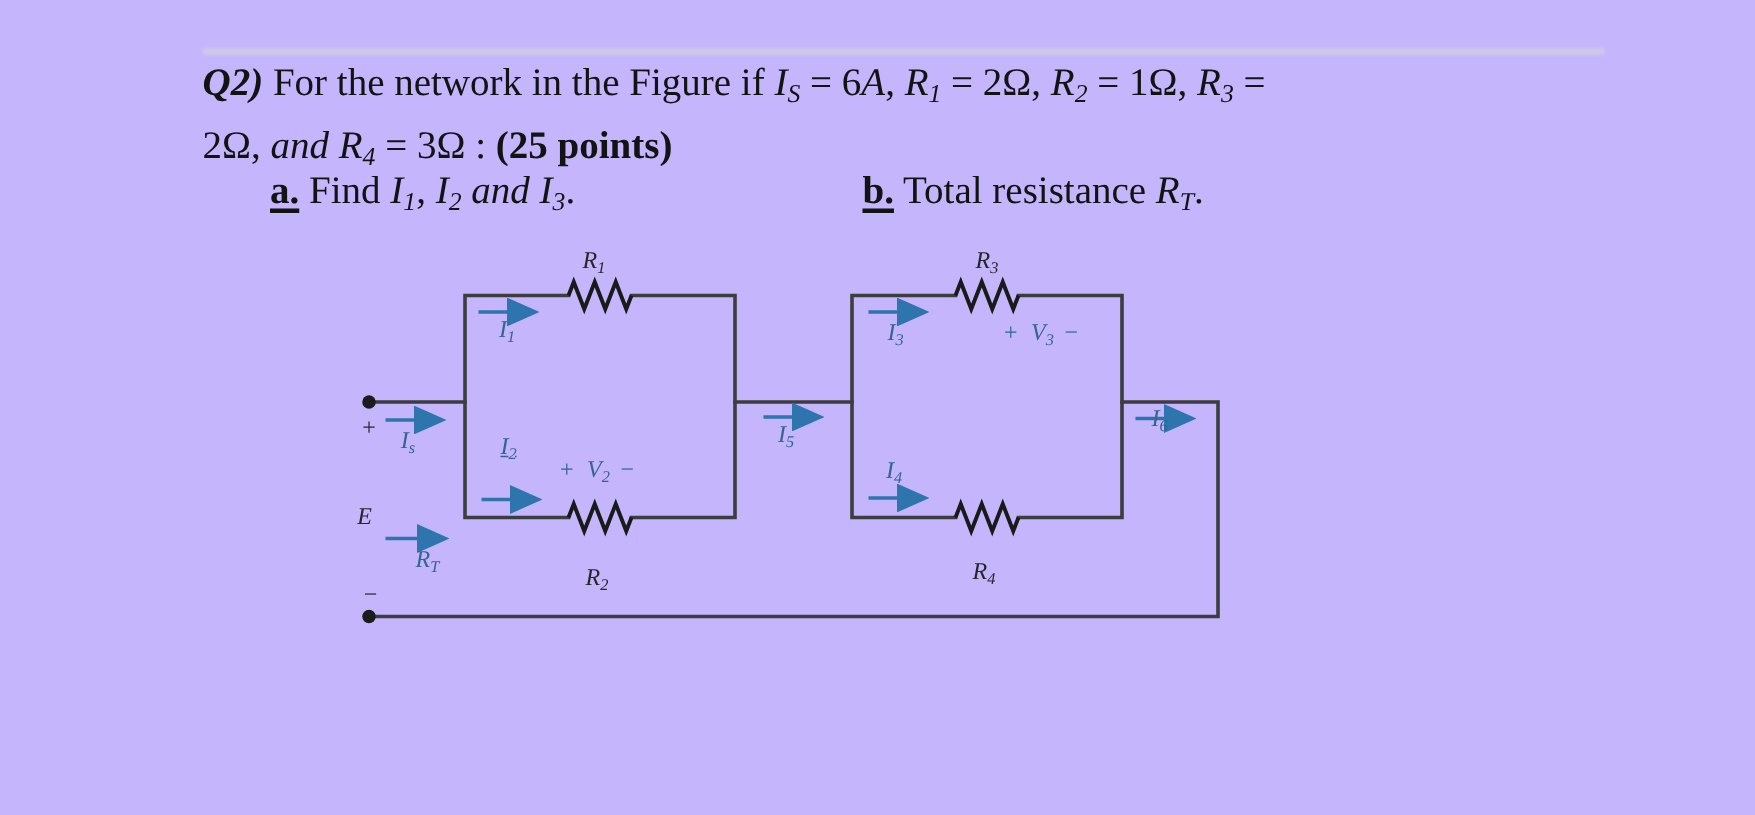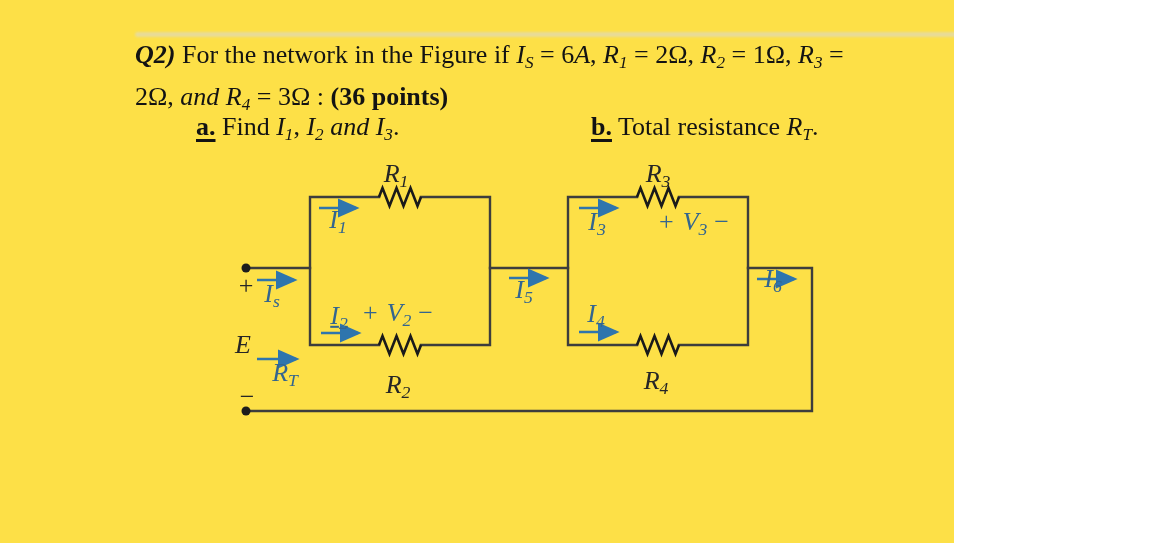--- a/index.html
+++ b/index.html
@@ -1,49 +1,49 @@
 <!DOCTYPE html>
 <html><head>
 <meta charset="utf-8">
 <style>
   html,body{margin:0;padding:0;background:#ffffff;}
-  #page{position:relative;width:954px;height:543px;background:#fde047;overflow:hidden;
+  #page{position:relative;width:1170px;height:543px;background:#c4b5fd;overflow:hidden;
         font-family:"Liberation Serif","DejaVu Serif",serif;}
   .streak{position:absolute;left:135px;top:32px;width:935px;height:5px;background:#d8d8d8;
           opacity:.55;filter:blur(1px);border-radius:3px;}
   .heading{position:absolute;left:135px;top:38px;font-size:26px;line-height:34px;color:#131313;white-space:nowrap;}
-  .partline{position:absolute;top:112px;font-size:26px;color:#131313;white-space:nowrap;margin-left:16px;}
+  .partline{position:absolute;top:112px;font-size:26px;color:#131313;white-space:nowrap;}
   
   .sg-r{font-style:normal;}
   .sg-b{font-weight:700;}
   .sg-i{font-style:italic;}
   .sg-bi{font-weight:700;font-style:italic;}
   .sg-bu{font-weight:700;text-decoration:underline;text-underline-offset:4px;text-decoration-thickness:2.5px;}
   .sg-sub{font-style:italic;font-size:66%;vertical-align:-0.28em;}
   
   #fig{position:absolute;left:0;top:0;width:1170px;height:543px;}
   
-  .clabel{position:absolute;transform:translate(-50%,-50%);font-size:26px;font-style:italic;
+  .clabel{position:absolute;transform:translate(-50%,-50%);font-size:16px;font-style:italic;
           white-space:nowrap;line-height:1;}
   .clabel sub{font-size:68%;font-style:italic;vertical-align:-0.32em;line-height:1;}
   .c-blue{color:#33658f;}
   .c-dark{color:#262626;}
   .vplus{margin-right:9px;font-style:normal;}
   .vminus{margin-left:7px;font-style:normal;}
 </style>
 </head>
 <body>
 
 <div id="page">
 
   <div class="streak"></div>
 
   <div class="heading">
     <div><span class="sg-bi">Q2)</span><span class="sg-r"> For the network in the Figure if </span><span class="sg-i">I</span><sub class="sg-sub">S</sub><span class="sg-r"> = 6</span><span class="sg-i">A</span><span class="sg-r">, </span><span class="sg-i">R</span><sub class="sg-sub">1</sub><span class="sg-r"> = 2Ω, </span><span class="sg-i">R</span><sub class="sg-sub">2</sub><span class="sg-r"> = 1Ω, </span><span class="sg-i">R</span><sub class="sg-sub">3</sub><span class="sg-r"> =</span></div>
-    <div><span class="sg-r">2Ω, </span><span class="sg-i">and </span><span class="sg-i">R</span><sub class="sg-sub">4</sub><span class="sg-r"> = 3Ω : </span><span class="sg-b">(36 points)</span></div>
+    <div><span class="sg-r">2Ω, </span><span class="sg-i">and </span><span class="sg-i">R</span><sub class="sg-sub">4</sub><span class="sg-r"> = 3Ω : </span><span class="sg-b">(25 points)</span></div>
   </div>
 
   <div class="partline" style="left:180px;"><span class="sg-bu">a.</span><span class="sg-r"> Find </span><span class="sg-i">I</span><sub class="sg-sub">1</sub><span class="sg-r">, </span><span class="sg-i">I</span><sub class="sg-sub">2</sub><span class="sg-i"> and </span><span class="sg-i">I</span><sub class="sg-sub">3</sub><span class="sg-r">.</span></div>
   <div class="partline" style="left:575px;text-align:right;"><span class="sg-bu">b.</span><span class="sg-r"> Total resistance </span><span class="sg-i">R</span><sub class="sg-sub">T</sub><span class="sg-r">.</span></div>
 
   <svg id="fig" viewBox="0 0 1170 543" xmlns="http://www.w3.org/2000/svg">
     <defs>
       <marker id="ah" markerWidth="9" markerHeight="8" refX="7.5" refY="4" orient="auto">
         <path d="M0,0 L9,4 L0,8 Z" fill="#2e75ad"></path>
       </marker>
@@ -78,21 +78,21 @@
       <line x1="757" y1="279" x2="794" y2="279" marker-end="url(#ah)"></line>
     </g>
   </svg>
 
   <span class="clabel c-dark" style="left:396px;top:176px;"><i>R</i><sub>1</sub></span>
   <span class="clabel c-dark" style="left:398px;top:387px;"><i>R</i><sub>2</sub></span>
   <span class="clabel c-dark" style="left:658px;top:176px;"><i>R</i><sub>3</sub></span>
   <span class="clabel c-dark" style="left:656px;top:371px;margin-top:12px;"><i>R</i><sub>4</sub></span>
 
   <span class="clabel c-blue" style="left:338px;top:222px;"><i>I</i><sub>1</sub></span>
-  <span class="clabel c-blue" style="left:339px;top:318px;text-decoration:underline;"><i>I</i><sub>2</sub></span>
+  <span class="clabel c-blue" style="left:339px;top:300px;text-decoration:underline;"><i>I</i><sub>2</sub></span>
   <span class="clabel c-blue" style="left:398px;top:315px;"><span class="vplus">+</span><i>V</i><sub>2</sub><span class="vminus">−</span></span>
   <span class="clabel c-blue" style="left:597px;top:224px;"><i>I</i><sub>3</sub></span>
   <span class="clabel c-blue" style="left:657px;top:224px;margin-left:37px;"><span class="vplus">+</span><i>V</i><sub>3</sub><span class="vminus">−</span></span>
   <span class="clabel c-blue" style="left:596px;top:316px;"><i>I</i><sub>4</sub></span>
   <span class="clabel c-blue" style="left:524px;top:292px;"><i>I</i><sub>5</sub></span>
   <span class="clabel c-blue" style="left:773px;top:281px;"><i>I</i><sub>6</sub></span>
   <span class="clabel c-blue" style="left:272px;top:296px;"><i>I</i><sub>s</sub></span>
   <span class="clabel c-blue" style="left:285px;top:375px;"><i>R</i><sub>T</sub></span>
 
   <span class="clabel c-dark" style="left:243px;top:345px;"><i>E</i></span>

